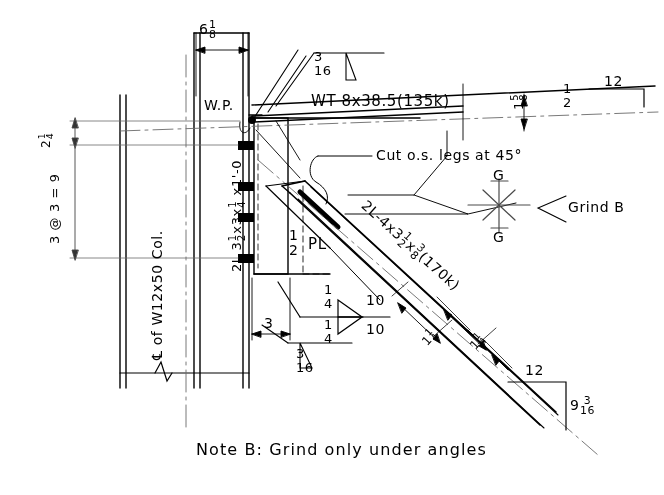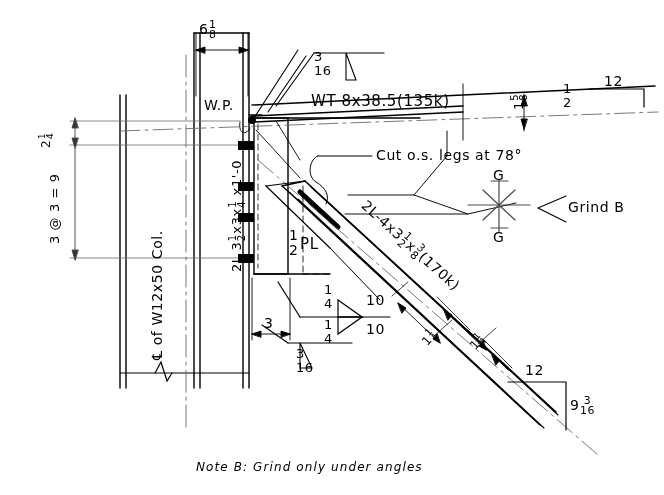--- a/index.html
+++ b/index.html
@@ -48,24 +48,23 @@
   }
   .frac .n { display: block; }
   .frac .d { display: block; }
   .rot90 {
     transform: rotate(-90deg);
     transform-origin: left top;
   }
   .note-bottom {
     position: absolute;
     left: 196px;
-    top: 460px;
-    font-size: 12px;
+    top: 440px;
+    font-size: 16px;
     letter-spacing: 1.1px;
-    font-style: italic;
   }
 </style>
 </head>
 <body>
 
 <div id="sheet">
 
   <svg id="canvas-svg" viewBox="0 0 664 495">
     <g fill="none" stroke="#000000" stroke-width="1.1" stroke-linecap="round">
 
@@ -326,32 +325,32 @@
   </div>
 
   <div class="lbl t13 rot90" style="left:48px; top:244px;">3 @ 3 = 9</div>
 
   <div class="lbl t14 rot90" style="left:150px; top:360px;">℄ of W12x50 Col.</div>
 
   <div class="lbl t13 rot90" style="left:228px; top:272px;">
     <span>2L 3</span><span class="frac"><span class="n">1</span><span class="d">2</span></span><span>x3x</span><span class="frac"><span class="n">1</span><span class="d">4</span></span><span> x1'-0</span>
   </div>
 
-  <div class="lbl t14" style="left:376px; top:148px;">Cut o.s. legs at 78°</div>
+  <div class="lbl t14" style="left:376px; top:148px;">Cut o.s. legs at 45°</div>
 
   <div class="lbl t14" style="left:493px; top:168px;">G</div>
   <div class="lbl t14" style="left:493px; top:230px;">G</div>
 
   <div class="lbl t14" style="left:568px; top:200px;">Grind B</div>
 
   <div class="lbl t14" style="left:289px; top:228px; line-height:1.05;">
     <div>1</div>
     <div>2</div>
   </div>
-  <div class="lbl t15" style="left:300px; top:237px;">PL</div>
+  <div class="lbl t15" style="left:308px; top:237px;">PL</div>
 
   <div class="lbl t14" style="left:370px; top:196px; transform:rotate(42deg); transform-origin:left top;">
     <span>2L-4x3</span><span class="frac"><span class="n">1</span><span class="d">2</span></span><span>x</span><span class="frac"><span class="n">3</span><span class="d">8</span></span><span>(170k)</span>
   </div>
 
   <div class="lbl t14" style="left:264px; top:316px;">3</div>
 
   <div class="lbl t13" style="left:324px; top:283px; line-height:1.05;">
     <div>1</div>
     <div>4</div>

